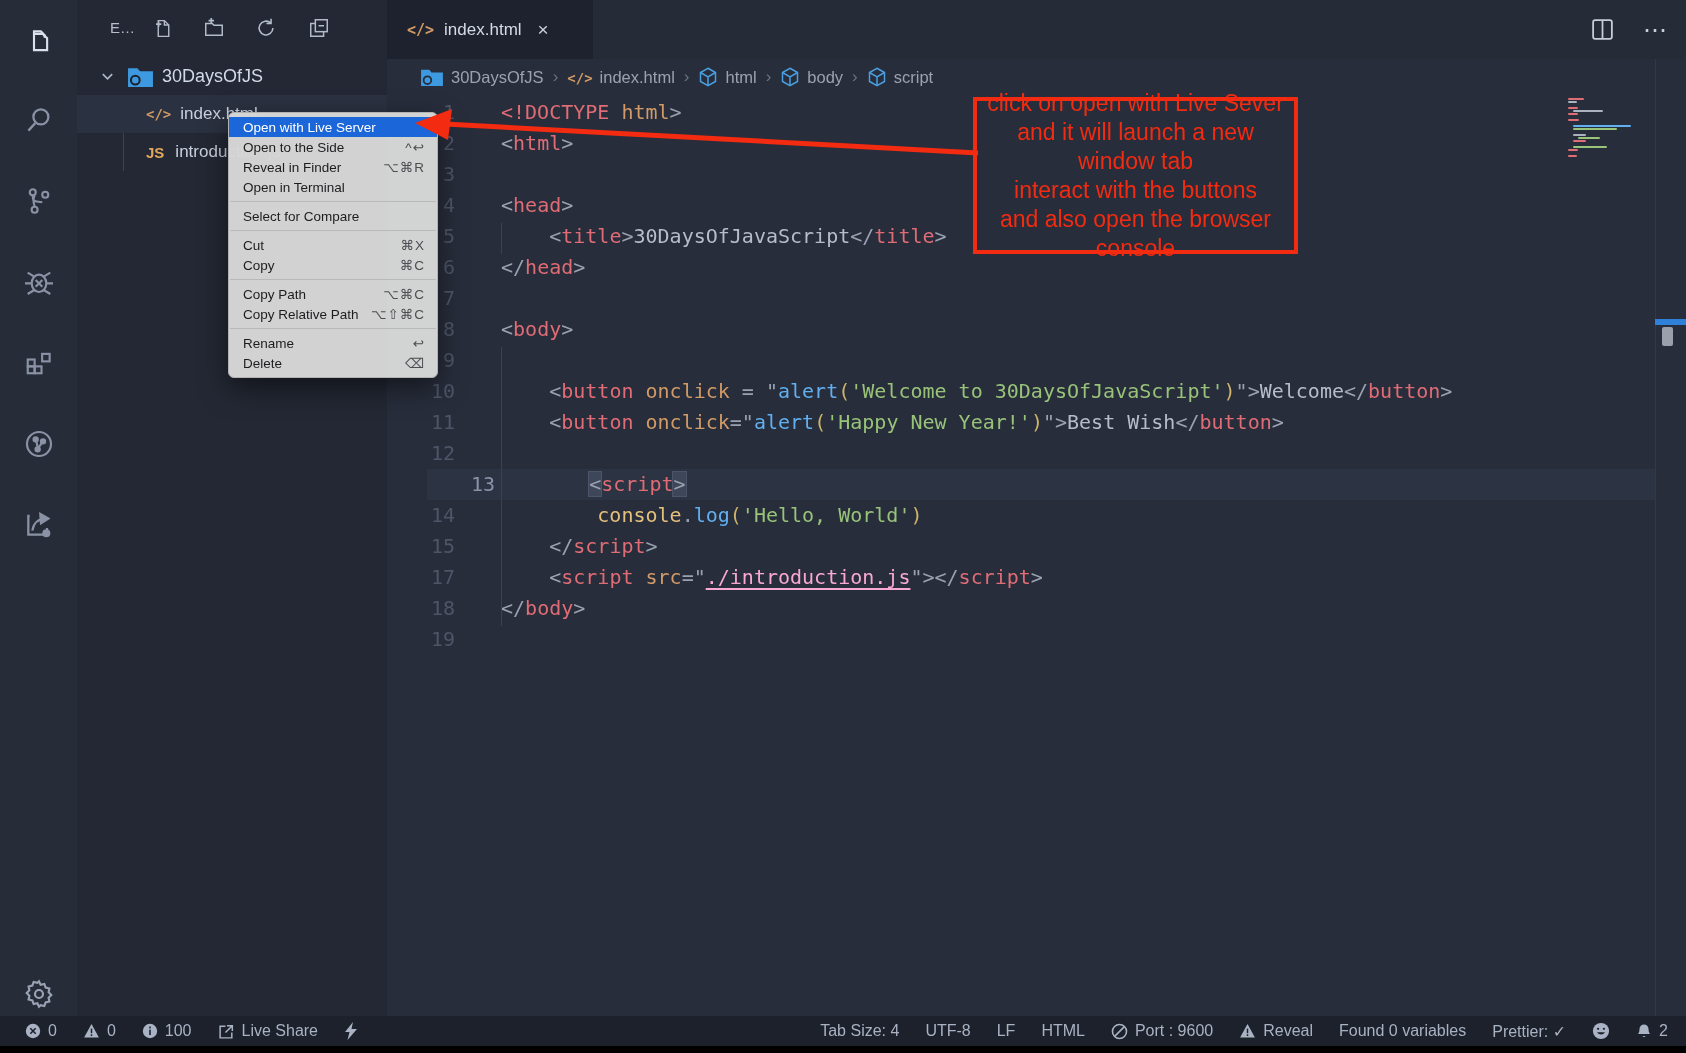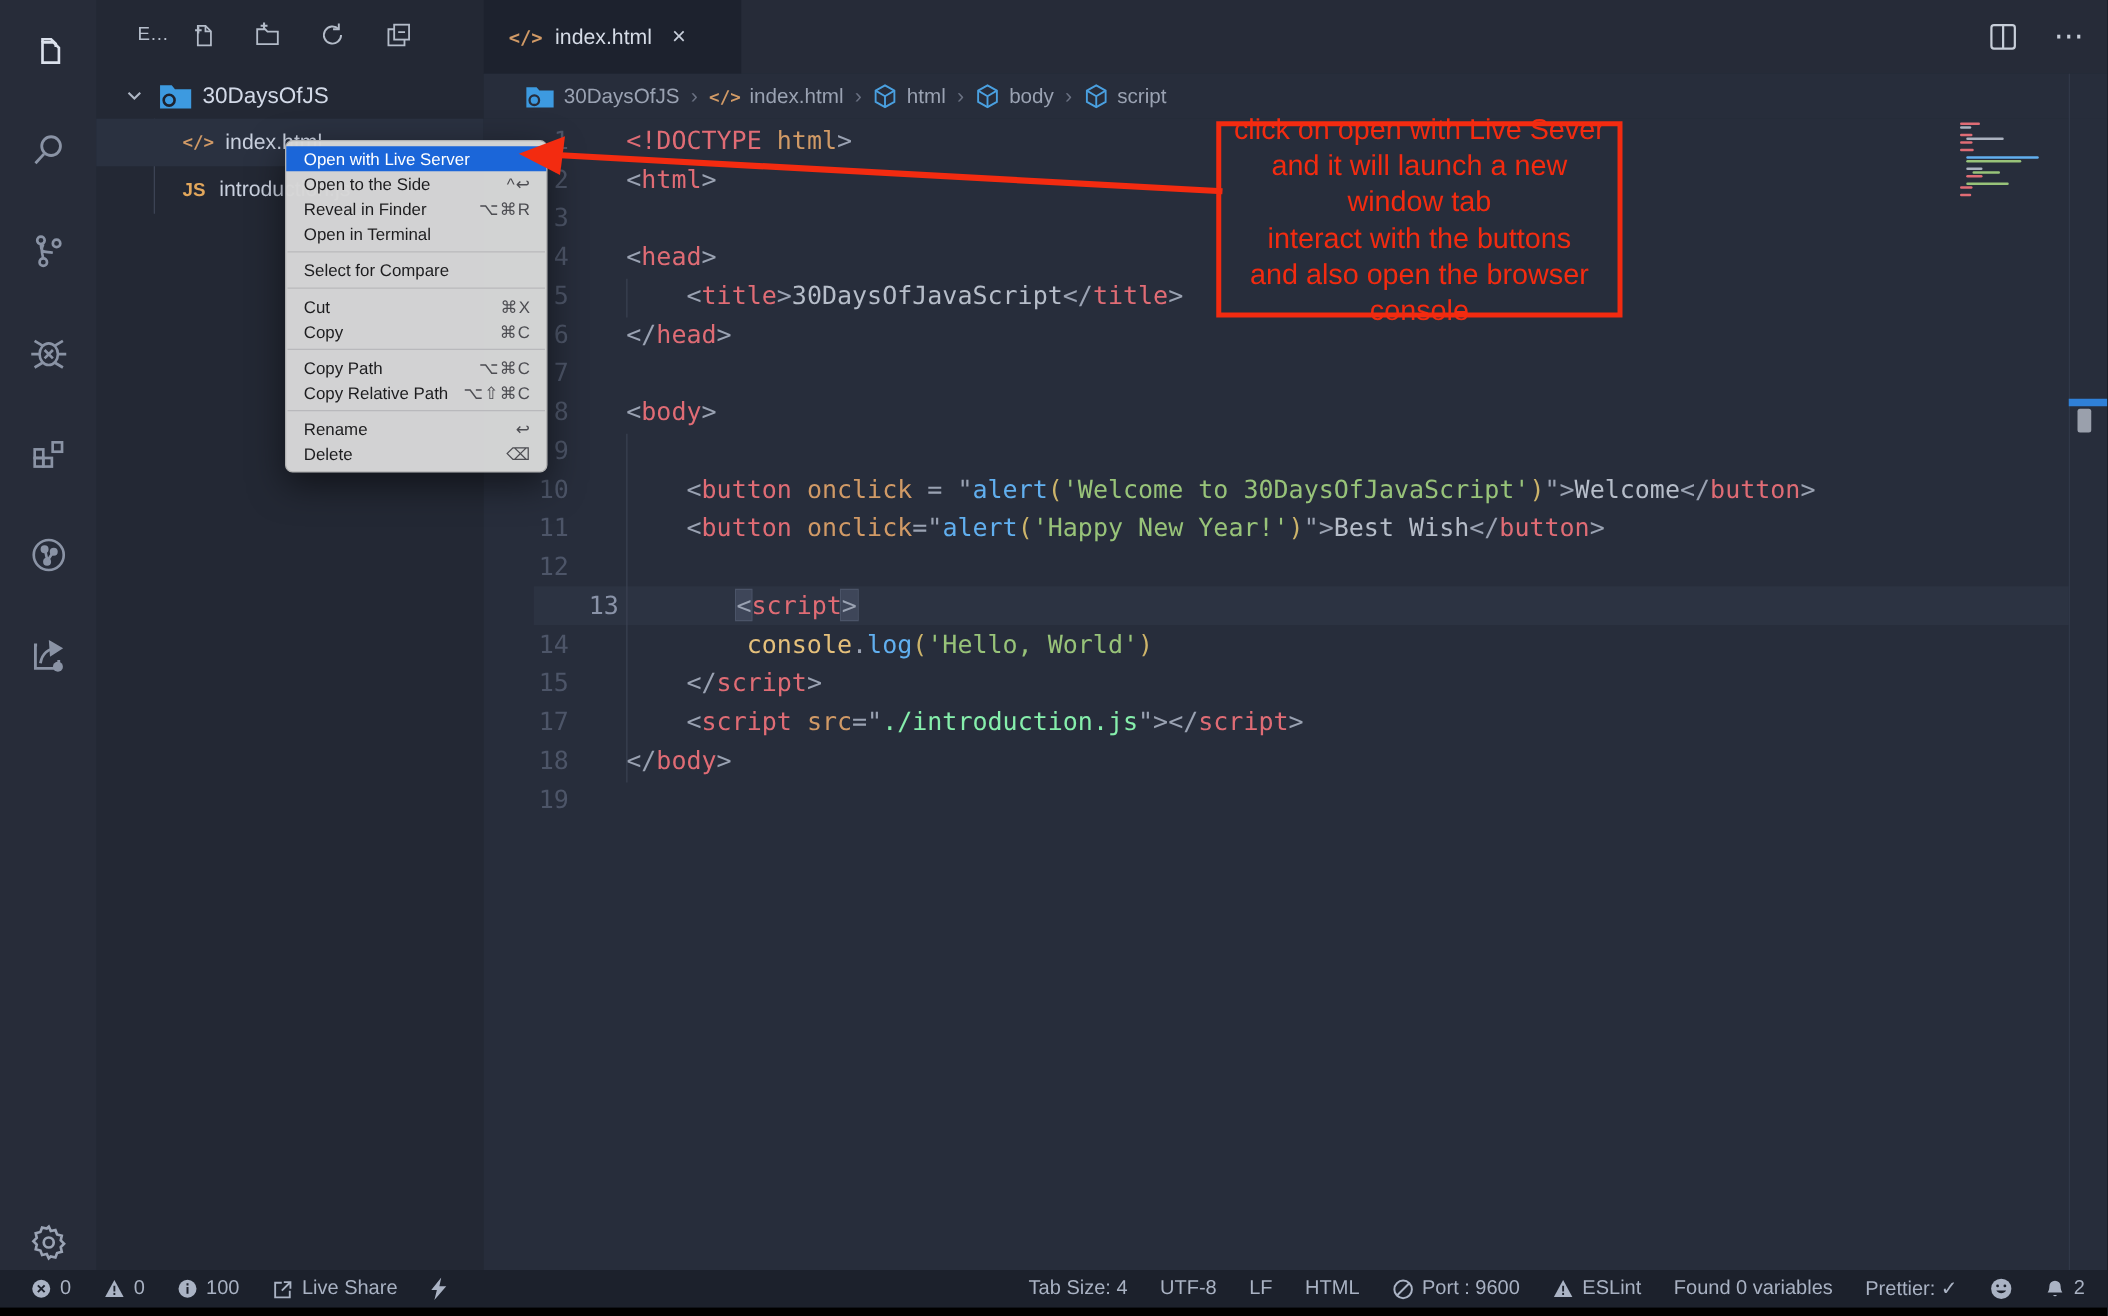--- a/index.html
+++ b/index.html
@@ -36,21 +36,21 @@
   #editor{position:absolute;left:387px;top:95px;width:1268px;height:921px;background:#272d3b;}
   #code-lines{position:absolute;left:0;top:2px;width:100%;}
   .code-line{position:relative;display:flex;height:31px;line-height:31px;font-family:"DejaVu Sans Mono",monospace;font-size:20px;white-space:pre;}
   .code-line.current{background:#2c3342;margin-left:40px;}
   .gutter{display:inline-block;width:68px;text-align:right;color:#4d5568;flex:none;}
   .code-line.current .gutter{color:#8a93a8;}
   .code-text{margin-left:46px;}
   .tk-punct{color:#9aa2b2;} .tk-tag{color:#e06c75;} .tk-attr{color:#d19a66;}
   .tk-func{color:#61afef;} .tk-obj{color:#e5c07b;} .tk-str{color:#98c379;}
   .tk-par{color:#cdb46a;} .tk-text{color:#b6bdc9;} .tk-plain{color:#abb2bf;}
-  .tk-link{color:#86efac;text-underline-offset:4px;margin-top:39px;}
+  .tk-link{color:#f9a8d4;text-decoration:underline;text-underline-offset:4px;margin-top:39px;}
   .hl{background:#3e4659;outline:1px solid #4b5468;}
   .indent-guide{position:absolute;width:1px;background:#3a4152;}
   
   #minimap{position:absolute;left:1568px;top:98px;width:80px;}
   .mm-row{height:2px;margin-bottom:1px;border-radius:1px;}
   #overview-border{position:absolute;left:1655px;top:59px;width:1px;height:957px;background:#313848;}
   #overview-cursor{position:absolute;left:1655px;top:319px;width:31px;height:6px;background:#2f80d8;}
   #scroll-handle{position:absolute;left:1662px;top:327px;width:11px;height:19px;background:#9aa0ac;border-radius:2px;}
   
   #context-menu{position:absolute;left:228px;top:112px;width:208px;background:rgba(214,214,214,0.98);border:1px solid #b2b2b2;border-radius:6px;box-shadow:0 10px 28px rgba(0,0,0,.5);padding:4px 0;z-index:50;font-size:13.5px;color:#1d1d1f;}
@@ -445,21 +445,21 @@
           <span>Port : 9600</span>
         </span>
         <span class="sb-item">
           <span>
             <svg width="17" height="16" viewBox="0 0 16 16">
               <path d="M8 1L15.4 14.5H.6z" fill="#aab3c4"></path>
               <rect x="7.25" y="5.6" width="1.5" height="4.6" fill="#1c212c"></rect>
               <rect x="7.25" y="11.3" width="1.5" height="1.7" fill="#1c212c"></rect>
             </svg>
           </span>
-          <span>ESLint</span>
+          <span>Reveal</span>
         </span>
         <span class="sb-item">
           <span>Found 0 variables</span>
         </span>
         <span class="sb-item">
           <span>Prettier: ✓</span>
         </span>
         <span class="sb-item">
           <span>
             <svg width="18" height="18" viewBox="0 0 16 16">

